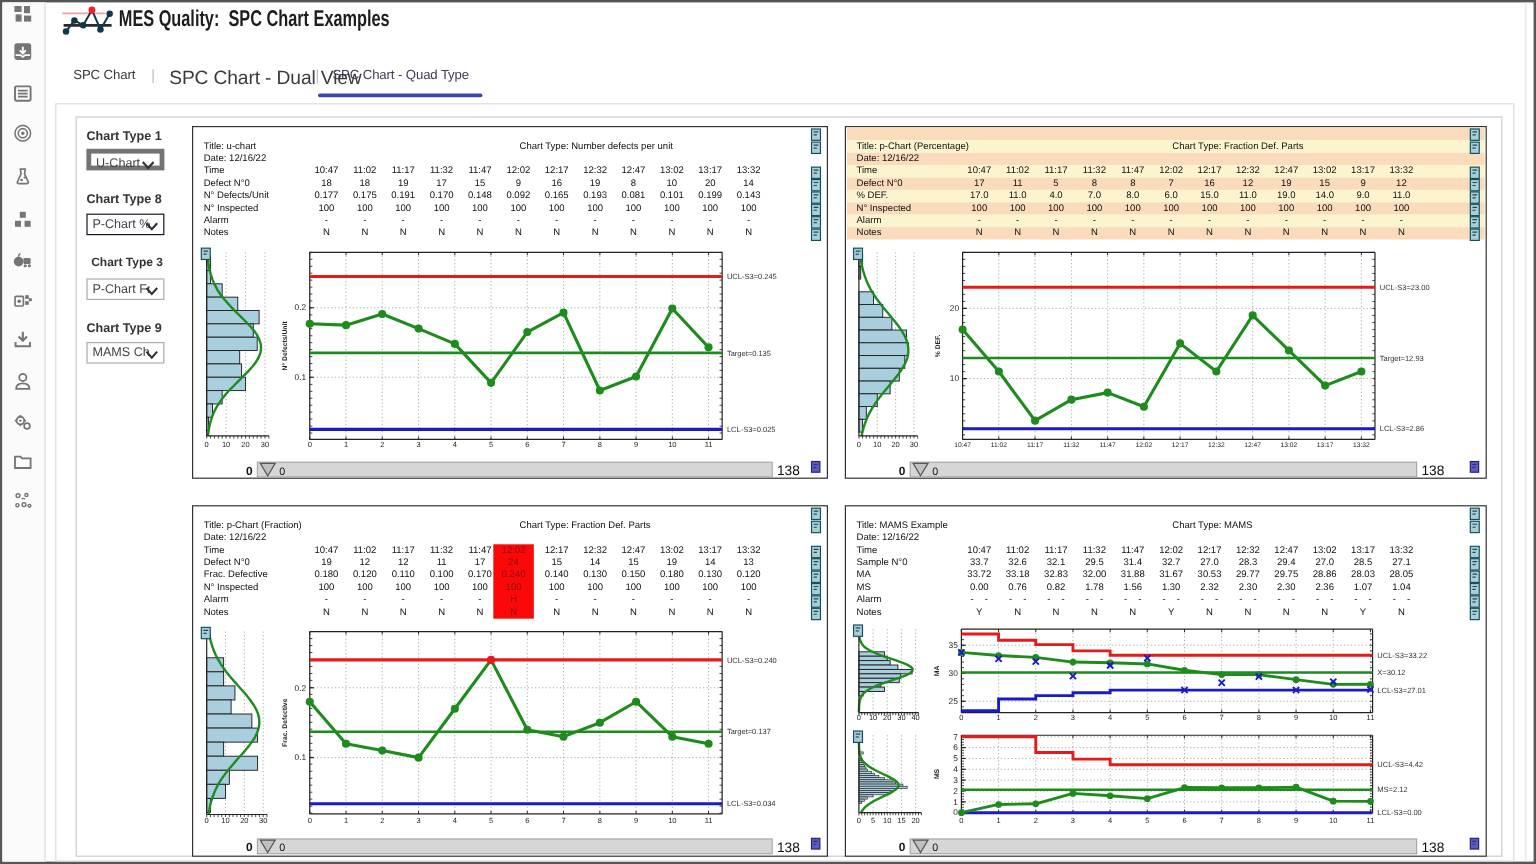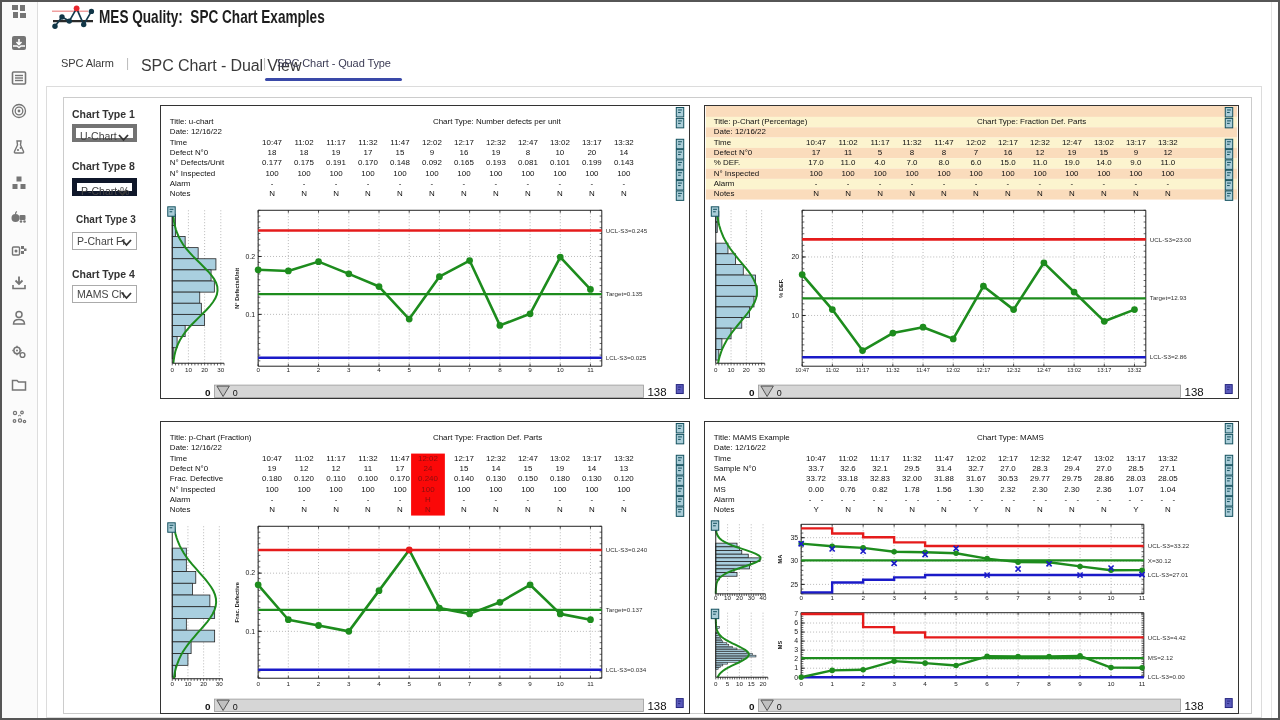--- a/index.html
+++ b/index.html
@@ -90,51 +90,51 @@
 <polyline points="4,24.3 11,15 18.3,19.1 25.6,6.3 32.7,22.6 40.4,9.4" fill="none" stroke="#16394c" stroke-width="1.7"></polyline>
 <circle cx="4" cy="24.3" r="2.7" fill="#113647"></circle>
 <circle cx="11" cy="15" r="2.7" fill="#113647"></circle>
 <circle cx="18.3" cy="19.1" r="2.7" fill="#113647"></circle>
 <circle cx="25.6" cy="6.3" r="2.9" fill="#e8252c"></circle>
 <circle cx="32.7" cy="22.6" r="2.7" fill="#113647"></circle>
 <circle cx="40.4" cy="9.4" r="2.7" fill="#113647"></circle>
 </svg>
 <div style="position:absolute;left:99px;top:6px;font-size:19px;font-weight:bold;color:#1d1d1d;transform:scaleX(0.715);transform-origin:left;white-space:nowrap">MES Quality:&nbsp; SPC Chart Examples</div>
 
-<div style="position:absolute;left:61px;top:57px;font-size:11px;color:#3a3a3a;letter-spacing:-0.1px">SPC Alarm</div>
+<div style="position:absolute;left:61px;top:57px;font-size:11px;color:#3a3a3a;letter-spacing:-0.1px">SPC Chart</div>
 <div style="position:absolute;left:126px;top:56px;font-size:12px;color:#bbb">|</div>
 <div style="position:absolute;left:141px;top:57px;font-size:16px;color:#3a3a3a;letter-spacing:-0.1px">SPC Chart - Dual View</div>
 <div style="position:absolute;left:263px;top:56px;font-size:12px;color:#bbb">|</div>
 <div style="position:absolute;left:277px;top:57px;font-size:11px;color:#3c3c55;letter-spacing:-0.1px">SPC Chart - Quad Type</div>
 <div style="position:absolute;left:264.5px;top:77.5px;width:137px;height:3.2px;background:#3a49a8;border-radius:2px"></div>
 
 <div style="position:absolute;left:46px;top:86px;width:1216px;height:631.5px;border:1px solid #dcdcdc"></div>
 <div style="position:absolute;left:63px;top:96.5px;width:1189px;height:617.5px;border:1px solid #ccc"></div>
 <div style="position:absolute;left:72px;top:108px;font-size:10.5px;font-weight:bold;color:#333">Chart Type 1</div>
 <div style="position:absolute;left:72px;top:124px;width:65px;height:17.5px;border:4px solid #737373;background:#fff">
     <div style="position:absolute;left:4px;top:1.5px;width:48px;height:14px;font-size:10.5px;color:#444;white-space:nowrap;overflow:hidden">U-Chart</div>
     <svg style="position:absolute;right:4px;top:5.5px" width="11" height="8" viewBox="0 0 11 8">
       <polyline points="1,1 5.5,6 10,1" fill="none" stroke="#333" stroke-width="1.8"></polyline>
     </svg>
   </div>
 <div style="position:absolute;left:72px;top:160px;font-size:10.5px;font-weight:bold;color:#333">Chart Type 8</div>
-<div style="position:absolute;left:72px;top:178px;width:65px;height:17.5px;border:5px solid #0f172a;background:#fff">
+<div style="position:absolute;left:72px;top:178px;width:65px;height:17.5px;border:1px solid #0f172a;background:#fff">
     <div style="position:absolute;left:4px;top:1.5px;width:48px;height:14px;font-size:10.5px;color:#444;white-space:nowrap;overflow:hidden">P-Chart %</div>
     <svg style="position:absolute;right:4px;top:5.5px" width="11" height="8" viewBox="0 0 11 8">
       <polyline points="1,1 5.5,6 10,1" fill="none" stroke="#333" stroke-width="1.8"></polyline>
     </svg>
   </div>
 <div style="position:absolute;left:76px;top:214px;font-size:10px;font-weight:bold;color:#333">Chart Type 3</div>
 <div style="position:absolute;left:72px;top:232px;width:65px;height:17.5px;border:1px solid #ababab;background:#fff">
     <div style="position:absolute;left:4px;top:1.5px;width:48px;height:14px;font-size:10.5px;color:#444;white-space:nowrap;overflow:hidden">P-Chart Fraction</div>
     <svg style="position:absolute;right:4px;top:5.5px" width="11" height="8" viewBox="0 0 11 8">
       <polyline points="1,1 5.5,6 10,1" fill="none" stroke="#333" stroke-width="1.8"></polyline>
     </svg>
   </div>
-<div style="position:absolute;left:72px;top:268px;font-size:10.5px;font-weight:bold;color:#333">Chart Type 4</div>
+<div style="position:absolute;left:72px;top:268px;font-size:10.5px;font-weight:bold;color:#333">Chart Type 9</div>
 <div style="position:absolute;left:72px;top:285px;width:65px;height:17.5px;border:1px solid #ababab;background:#fff">
     <div style="position:absolute;left:4px;top:1.5px;width:48px;height:14px;font-size:10.5px;color:#444;white-space:nowrap;overflow:hidden">MAMS Chart</div>
     <svg style="position:absolute;right:4px;top:5.5px" width="11" height="8" viewBox="0 0 11 8">
       <polyline points="1,1 5.5,6 10,1" fill="none" stroke="#333" stroke-width="1.8"></polyline>
     </svg>
   </div>
 
 <svg style="position:absolute;left:160px;top:105px;border:1.3px solid #333;background:#fff" width="530" height="294" viewBox="0 0 530 294" font-family="Liberation Sans, sans-serif">
     <text x="8" y="18.0" font-size="8" fill="#111">Title:  u-chart</text>
 <text x="273" y="18.0" font-size="8" fill="#111">Chart Type: Number defects per unit</text>

